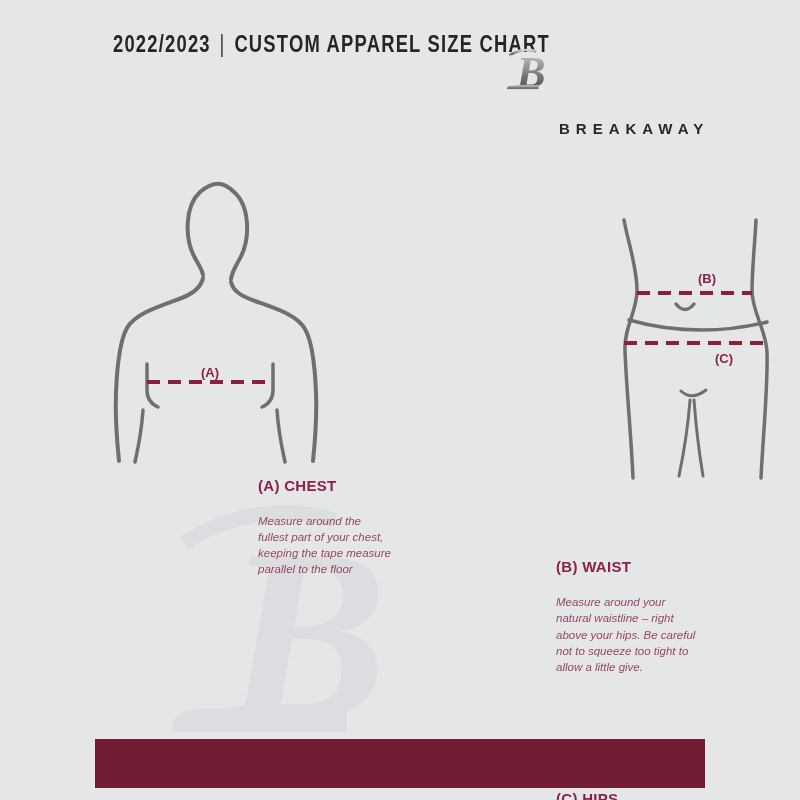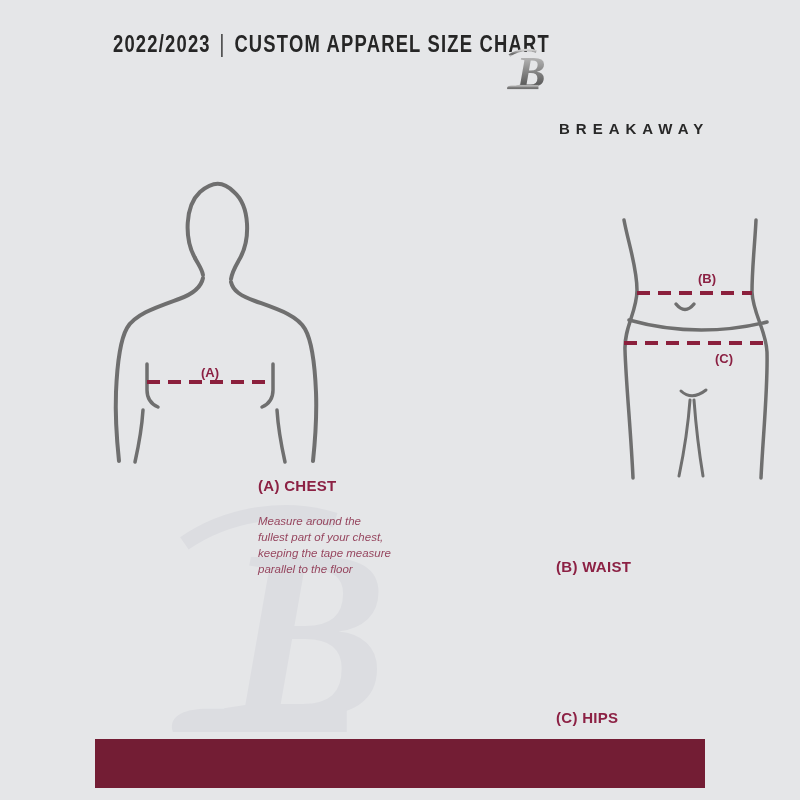--- a/index.html
+++ b/index.html
@@ -122,20 +122,21 @@
 
     <path class="dash" d="M 20 131 L 163 131"></path>
     <text x="120" y="151" text-anchor="middle">(C)</text>
   </svg>
 
   
   <div id="chest-heading" class="instr-heading z">(A) CHEST</div>
   <div id="chest-body" class="instr-body z">Measure around the fullest part of your chest, keeping the tape measure parallel to the floor</div>
 
   <div id="waist-heading" class="instr-heading z">(B) WAIST</div>
+  <div id="waist-body" class="instr-body z">Measure around your natural waistline – right above your hips. Be careful not to squeeze too tight to allow a little give.</div>
 
   <div id="hips-heading" class="instr-heading z">(C) HIPS</div>
   
 
   
   
   
 
   
 

